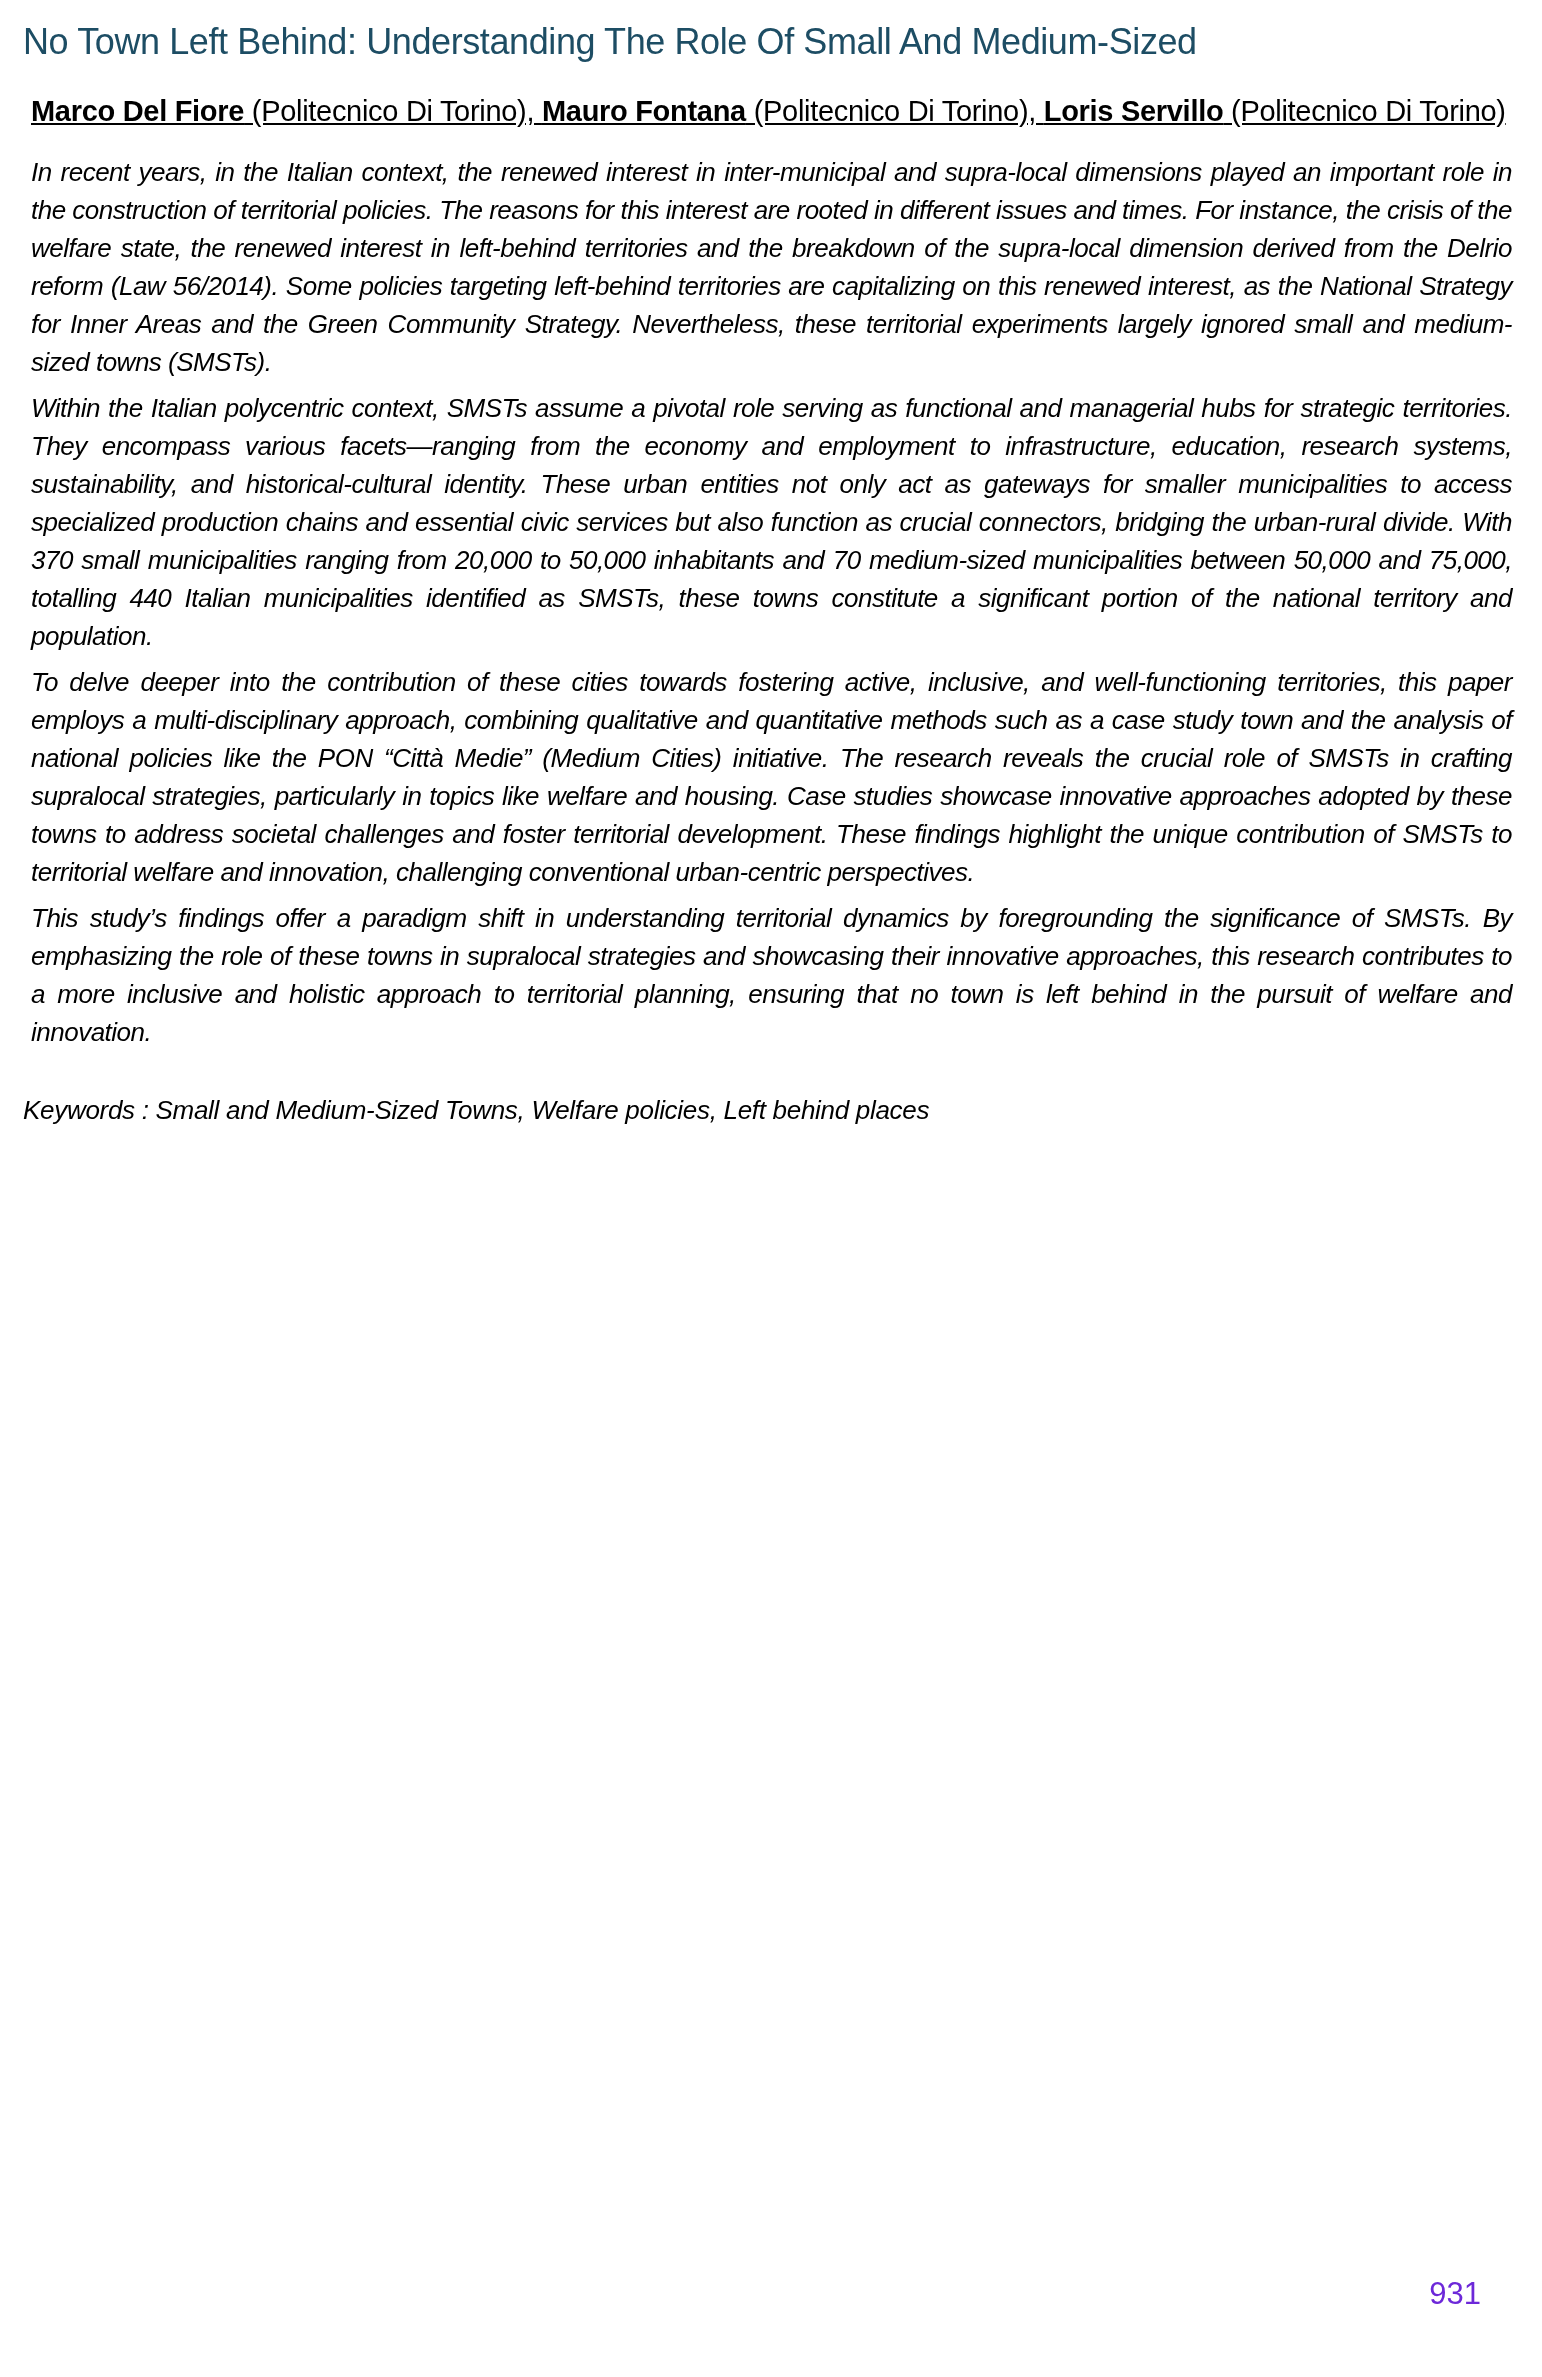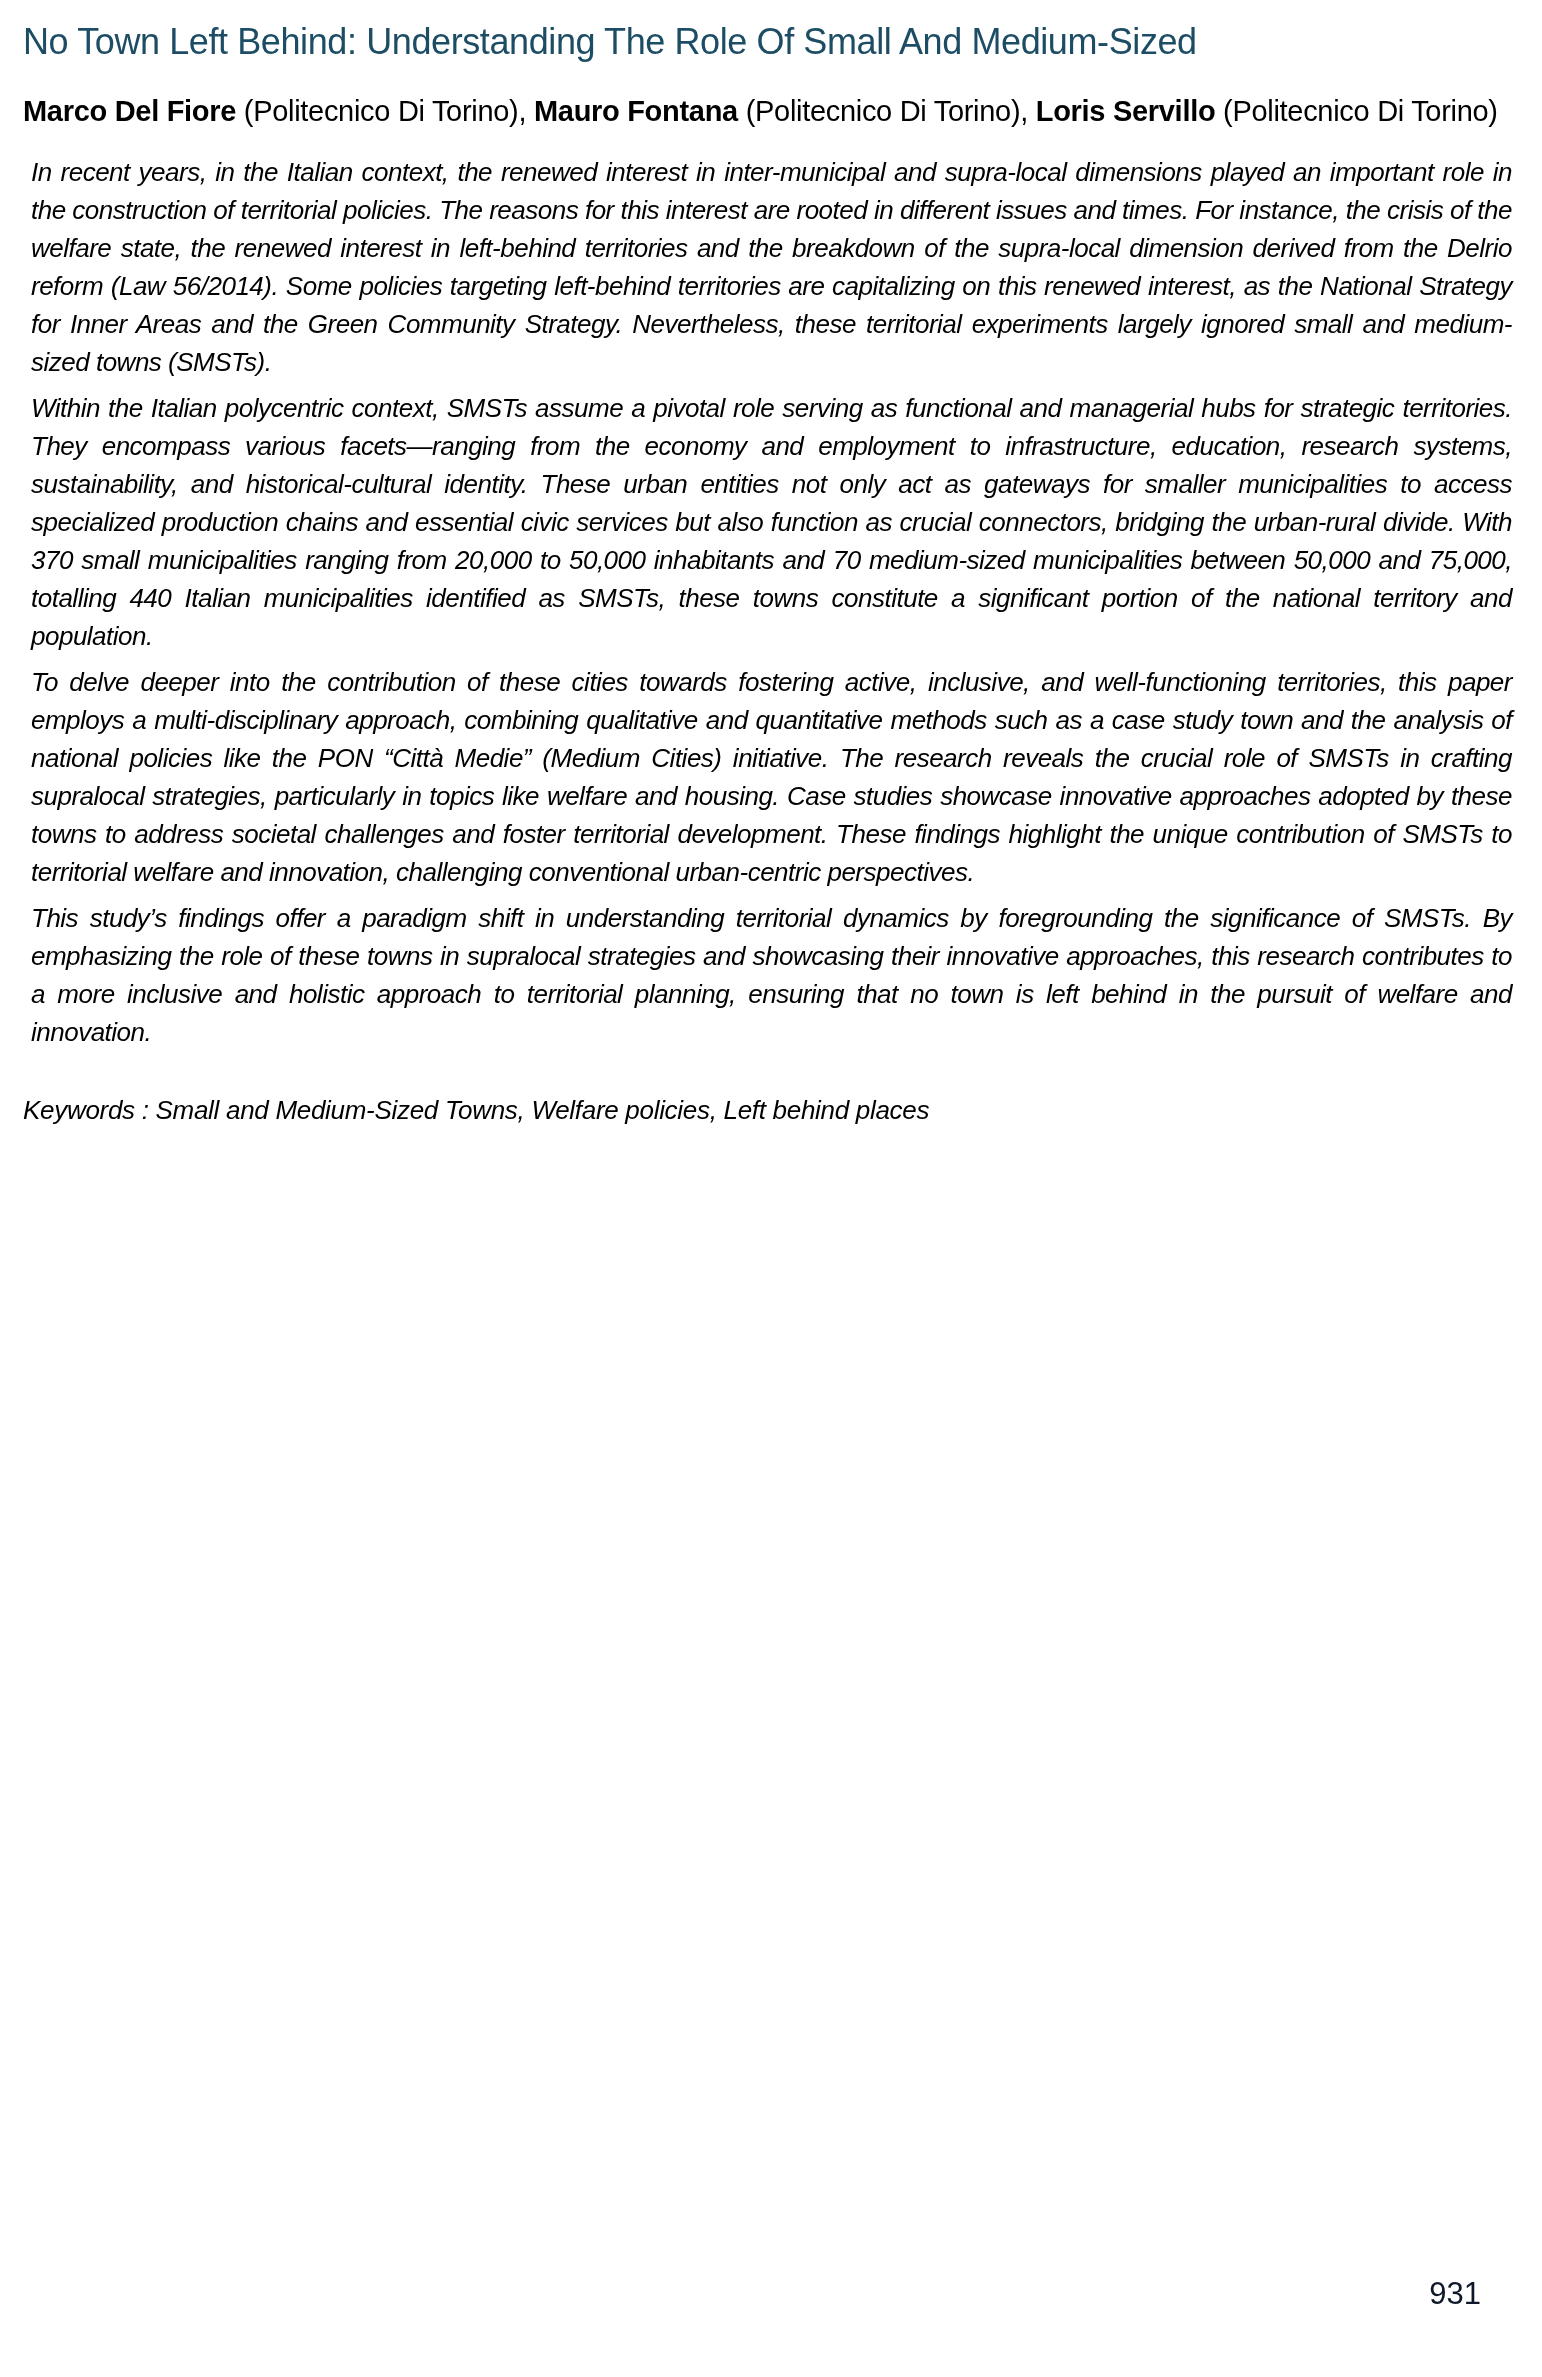--- a/index.html
+++ b/index.html
@@ -23,25 +23,26 @@
     font-size: 36px;
     font-weight: 400;
     line-height: 62px;
     letter-spacing: -0.4px;
     margin: 0;
   }
   .title .title-line {
     display: block;
   }
   .authors {
-    margin: 20px 0 0 0;
+    margin: 20px 0 0 8px;
     font-size: 29px;
     line-height: 37px;
     letter-spacing: -0.3px;
     text-align: justify;
+    text-decoration: underline;
   }
   .authors .author-name {
     font-weight: 700;
   }
   .abstract {
     margin-top: 23px;
     font-style: italic;
     font-size: 26px;
     line-height: 38px;
     letter-spacing: -0.5px;
@@ -59,21 +60,21 @@
   }
   .keywords .kw-label {
     font-weight: 400;
   }
   .page-number {
     position: absolute;
     right: 62px;
     bottom: 45px;
     font-size: 31px;
     font-style: normal;
-    color: #0f172a;
+    color: #6d28d9;
   }
 </style>
 </head>
 <body>
 
 <div class="page">
 
   <h1 class="title">
     <span class="title-line">No Town Left Behind: Understanding The Role Of Small And Medium-Sized</span>
   </h1>

